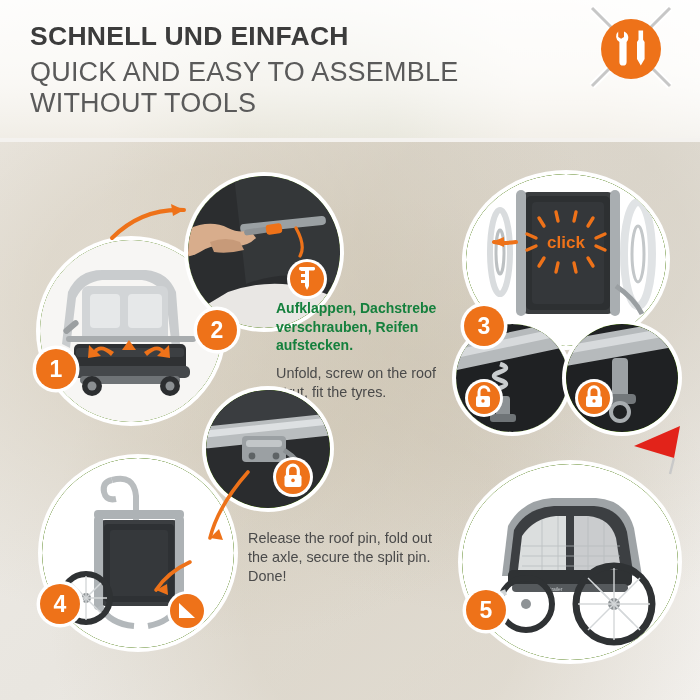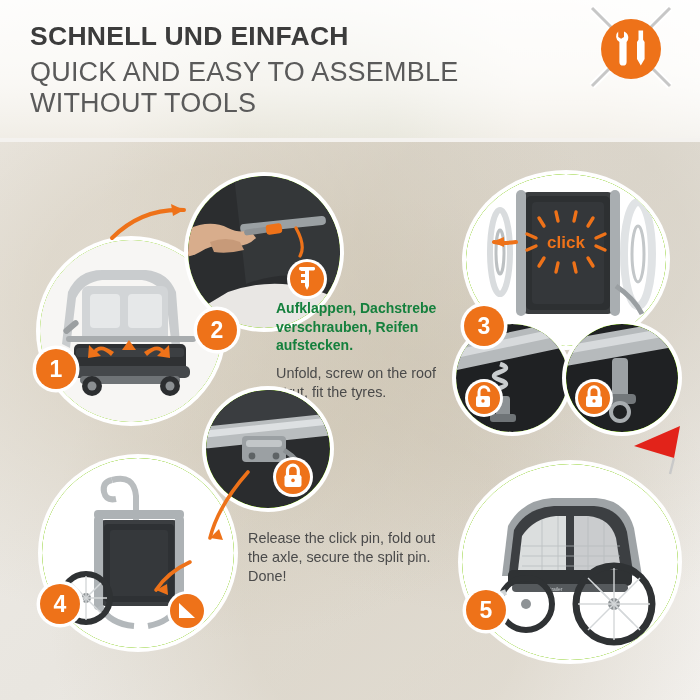--- a/index.html
+++ b/index.html
@@ -104,21 +104,21 @@
       radial-gradient(ellipse at 30% 30%, rgba(205,195,175,0.45) 0 25%, rgba(242,240,237,0) 60%),
       radial-gradient(ellipse at 75% 20%, rgba(190,180,160,0.35) 0 22%, rgba(242,240,237,0) 58%),
       radial-gradient(ellipse at 55% 80%, rgba(200,190,170,0.40) 0 26%, rgba(242,240,237,0) 62%),
       linear-gradient(140deg, #efece7 0%, #e9e6e0 50%, #f3f1ee 100%);
   }
 
   
   .bubble {
     position: absolute;
     border-radius: 50%;
-    background: #84cc16;
+    background: #4d7c0f;
     overflow: hidden;
     box-shadow: 0 0 0 4px #ffffff;
   }
   .bubble-inner {
     position: absolute;
     inset: 0;
     border-radius: 50%;
     overflow: hidden;
   }
 
@@ -486,21 +486,21 @@
     </div>
     <div class="num" style="left:40px; top:442px;">4</div>
 
     <div class="icon-badge" style="left:170px; top:452px; width:34px; height:34px;">
       <svg viewBox="0 0 34 34" width="34" height="34">
         <path d="M9 24 L9 9 L25 24 Z" fill="#ffffff"></path>
       </svg>
     </div>
 
     <div class="caption" style="left:248px; top:378px; width:190px;">
-      <div class="cap-en">Release the click pin, fold out the axle, secure the split pin. Done!</div>
+      <div class="cap-en">Release the roof pin, fold out the axle, secure the split pin. Done!</div>
     </div>
 
     <div class="bubble" style="left:462px; top:322px; width:216px; height:196px;">
       <div class="bubble-inner">
         <svg viewBox="0 0 216 196" width="216" height="196">
           <defs>
               <clipPath id="c8">
                 <ellipse cx="108" cy="98" rx="108" ry="98"></ellipse>
               </clipPath>
             </defs>

